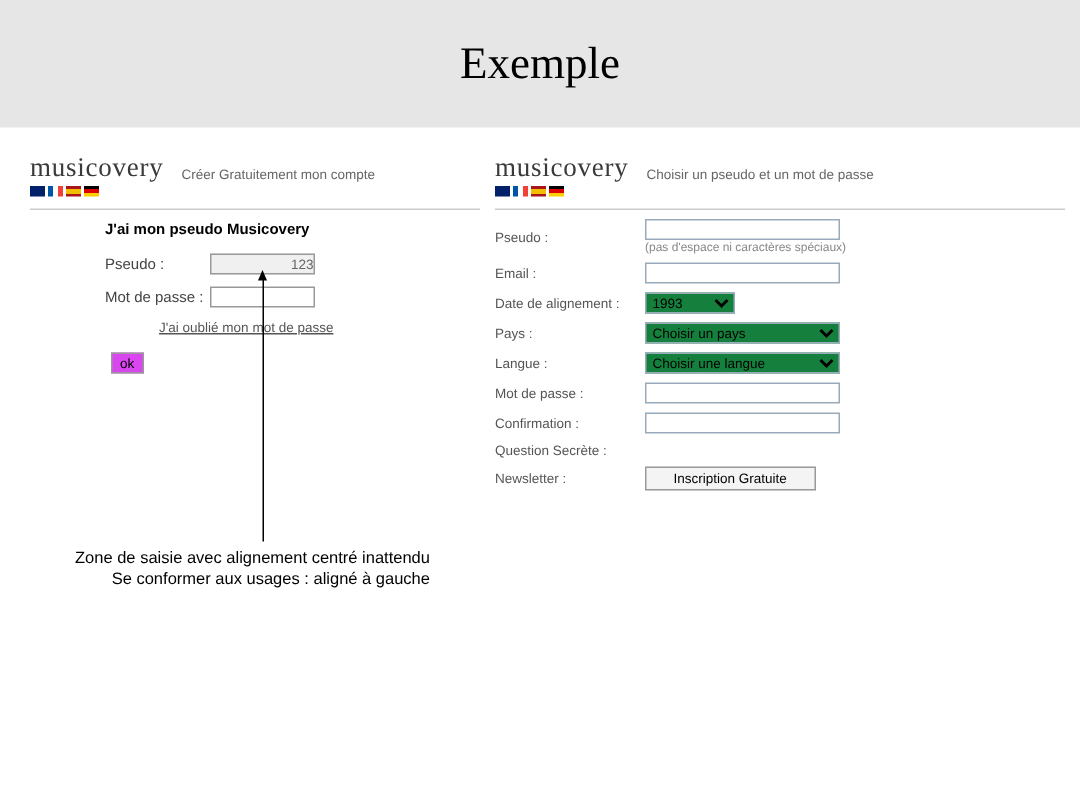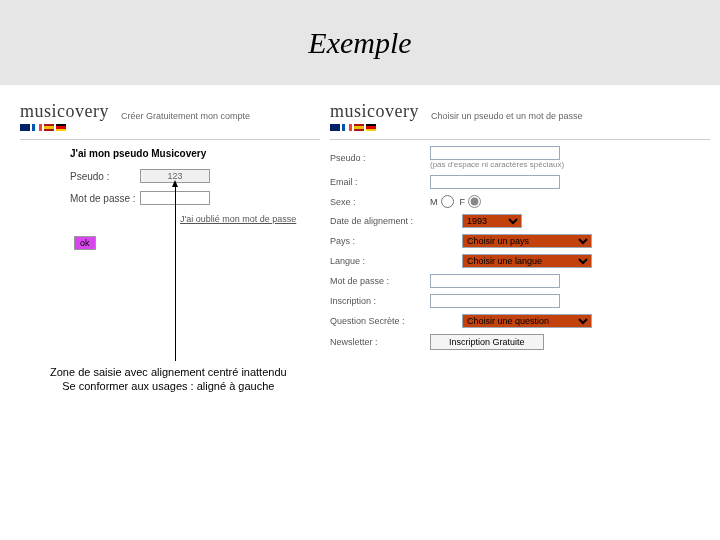--- a/index.html
+++ b/index.html
@@ -1,47 +1,47 @@
 <!DOCTYPE html>
 <html><head>
 <meta charset="utf-8">
 <style>
   * { box-sizing: border-box; margin: 0; padding: 0; }
   body { width: 720px; height: 540px; font-family: Arial, sans-serif; background: #fff; position: relative; overflow: hidden; font-size: 10px; color: #333; }
   .slide-header { background: #e6e6e6; height: 85px; display: flex; align-items: center; justify-content: center; }
-  .slide-title { font-size: 30px; font-family: Georgia, serif; color: #000; font-weight: normal; font-style: italic; }
+  .slide-title { font-size: 30px; font-family: Georgia, serif; color: #000; font-weight: normal; }
   .panels { display: flex; position: absolute; top: 95px; left: 20px; right: 10px; }
   .panel { position: relative; }
   .left-panel { width: 300px; }
   .right-panel { width: 380px; margin-left: 10px; }
   .logo-row { display: flex; align-items: flex-start; gap: 8px; border-bottom: 1px solid #ccc; padding: 6px 0 8px 0; }
   .logo { font-family: Georgia, serif; font-size: 18px; color: #3a3a3a; letter-spacing: 0.5px; position: relative; }
   .flags { display:flex; gap:2px; margin-top:2px; }
   .flag { width:10px; height:7px; display:inline-block; }
   .fr { background: linear-gradient(90deg,#0055a4 33%,#fff 33%,#fff 66%,#ef4135 66%); }
   .es { background: linear-gradient(180deg,#aa151b 25%,#f1bf00 25%,#f1bf00 75%,#aa151b 75%); }
   .de { background: linear-gradient(180deg,#000 33%,#dd0000 33%,#dd0000 66%,#ffce00 66%); }
   .uk { background:#012169; position:relative; overflow:hidden; }
   .logo-sub { font-size: 9px; color: #666; align-self: center; margin-left: 4px; }
   .form-section { padding: 8px 0 0 50px; }
   .form-title { font-weight: bold; font-size: 10px; margin-bottom: 10px; color:#000; }
   .form-row { display: flex; align-items: center; margin-bottom: 8px; font-size: 10px; color:#444; }
   .form-row label { width: 70px; }
-  .left-input { width: 70px; height: 14px; border: 1px solid #999; font-size: 9px; text-align: center; background:#f0f0f0; color:#666; }
-  .link { font-size: 9px; color: #555; text-decoration: underline; margin-left: 110px; display:inline-block; margin-bottom: 12px; }
+  .left-input { width: 70px; height: 14px; border: 1px solid #999; font-size: 9px; text-align: right; background:#f0f0f0; color:#666; }
+  .link { font-size: 9px; color: #555; text-decoration: underline; margin-left: 36px; display:inline-block; margin-bottom: 12px; }
   .ok-btn { border: 1px solid #999; background: #d946ef; font-size: 9px; padding: 1px 5px; cursor: pointer; margin-left: 4px; }
   .right-form { padding: 6px 0 0 0; font-size: 9px; color:#444; }
   .r-row { display:flex; align-items:center; margin-bottom: 6px; }
   .r-label { width: 100px; font-size: 9px; color:#555; }
   .r-input { width: 130px; height: 14px; border: 1px solid #9ab; background:#fff; font-size:9px; padding:0 3px;}
-  .r-select { width: 130px; height: 14px; border: 1px solid #9ab; background:#c2410c; font-size:9px;margin-left:32px; }
+  .r-select { width: 130px; height: 14px; border: 1px solid #9ab; background:#15803d; font-size:9px; }
   .hint { font-size: 8px; color:#888; }
   .radio { accent-color:#888; }
   .btn-inscrip { border:1px solid #999; background:#f4f4f4; font-size:9px; padding:2px 18px; cursor:pointer; }
-  .annotation { position:absolute; top: 365px; left: 50px; font-size: 11px; font-family: Arial, sans-serif; text-align:center; line-height:1.3; color:#000;}
+  .annotation { position:absolute; top: 365px; left: 50px; font-size: 11px; font-family: Arial, sans-serif; text-align:right; line-height:1.3; color:#000;}
   .arrow-line { position:absolute; width:1px; background:#000; }
   .arrow-head { position:absolute; width:0; height:0; border-left:3px solid transparent; border-right:3px solid transparent; border-bottom:7px solid #000; }
 </style>
 </head>
 <body>
 
 <div class="slide-header">
   <h1 class="slide-title">Exemple</h1>
 </div>
 
@@ -96,49 +96,41 @@
         <div style="display:flex; flex-direction:column;">
           <input class="r-input" style="">
           <span class="hint">(pas d'espace ni caractères spéciaux)</span>
         </div>
       </div>
       <div class="r-row">
         <span class="r-label">Email :</span>
         <input class="r-input" style="">
       </div>
       <div class="r-row">
-        <span class="r-label">Sexe :</span>
-        <span>M</span>
-        <input type="radio" class="radio" style="margin: 0px 6px 0px 3px;">
-        <span>F</span>
-        <input type="radio" class="radio" checked="" style="margin: 0px 0px 0px 3px;">
-      </div>
-      <div class="r-row">
         <span class="r-label">Date de alignement :</span>
         <select class="r-select" style="width:60px;"><option>1993</option></select>
       </div>
       <div class="r-row">
         <span class="r-label">Pays :</span>
         <select class="r-select"><option>Choisir un pays</option></select>
       </div>
       <div class="r-row">
         <span class="r-label">Langue :</span>
         <select class="r-select"><option>Choisir une langue</option></select>
       </div>
       <div class="r-row">
         <span class="r-label">Mot de passe :</span>
         <input class="r-input" type="password" style="">
       </div>
       <div class="r-row">
-        <span class="r-label">Inscription :</span>
+        <span class="r-label">Confirmation :</span>
         <input class="r-input" type="password" style="">
       </div>
       <div class="r-row">
         <span class="r-label">Question Secrète :</span>
-        <select class="r-select"><option>Choisir une question</option></select>
       </div>
       <div class="r-row">
         <span class="r-label">Newsletter :</span>
         <button class="btn-inscrip">Inscription Gratuite</button>
       </div>
     </div>
   </div>
 </div>
 
 <div class="arrow-line" style="top:186px; left:175px; height:175px;"></div>

